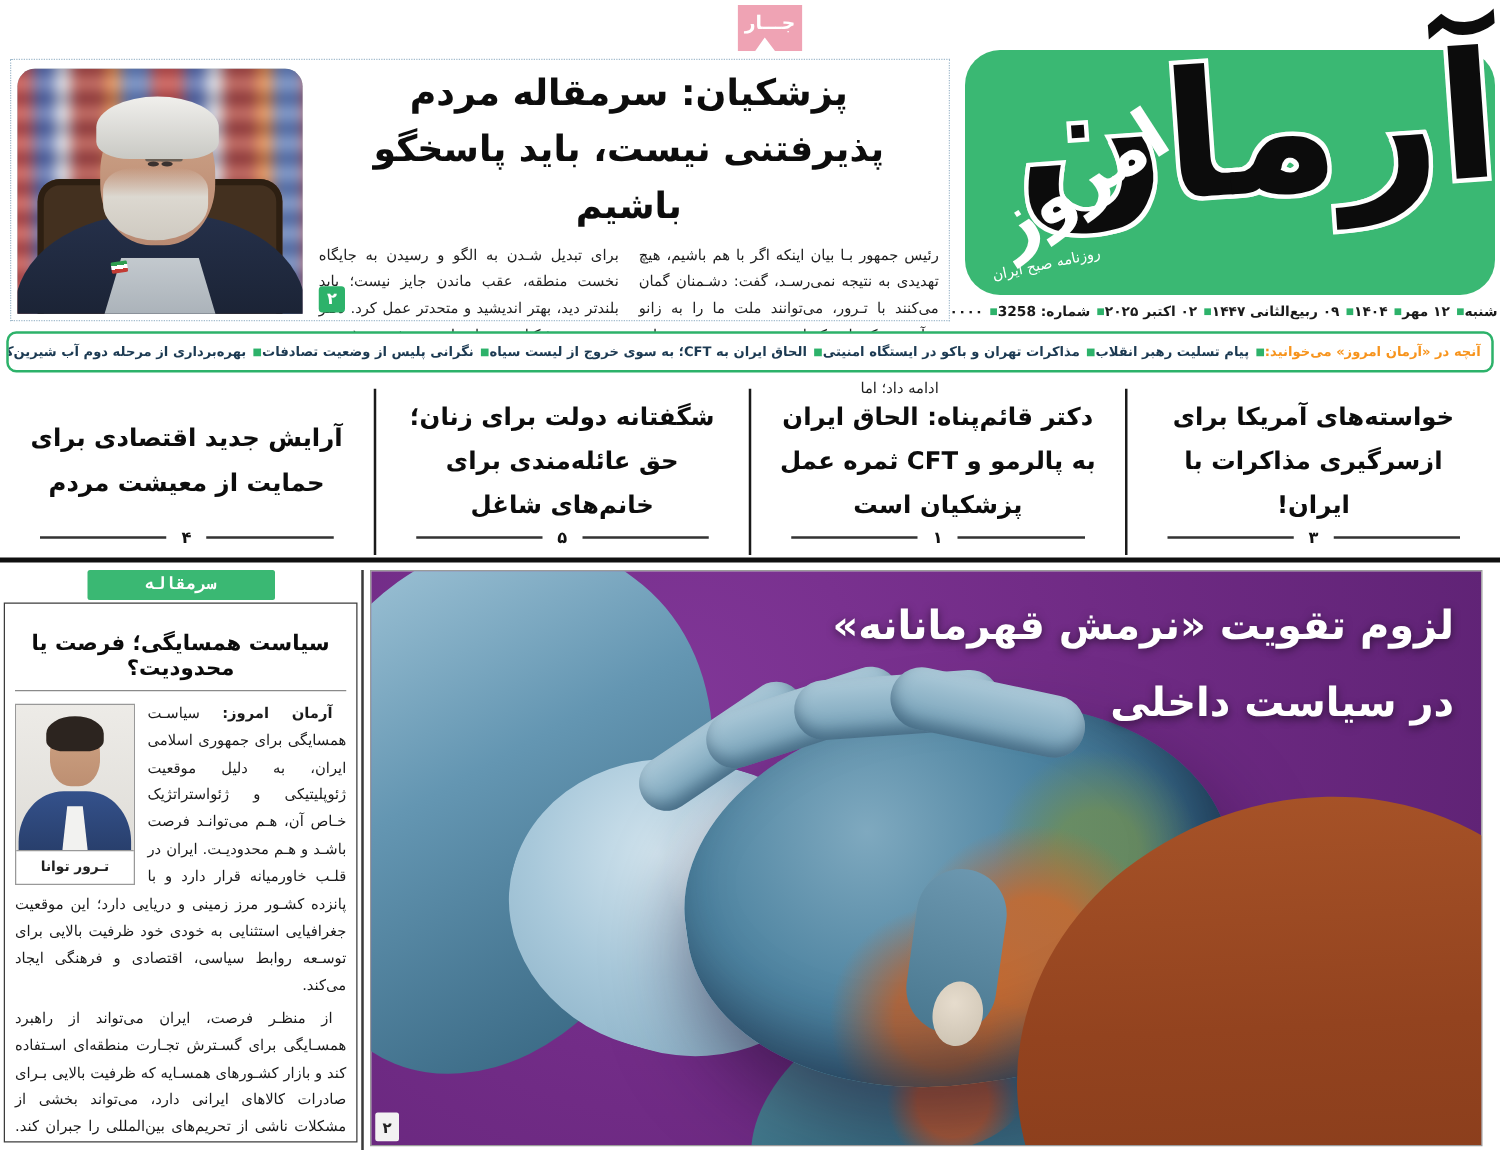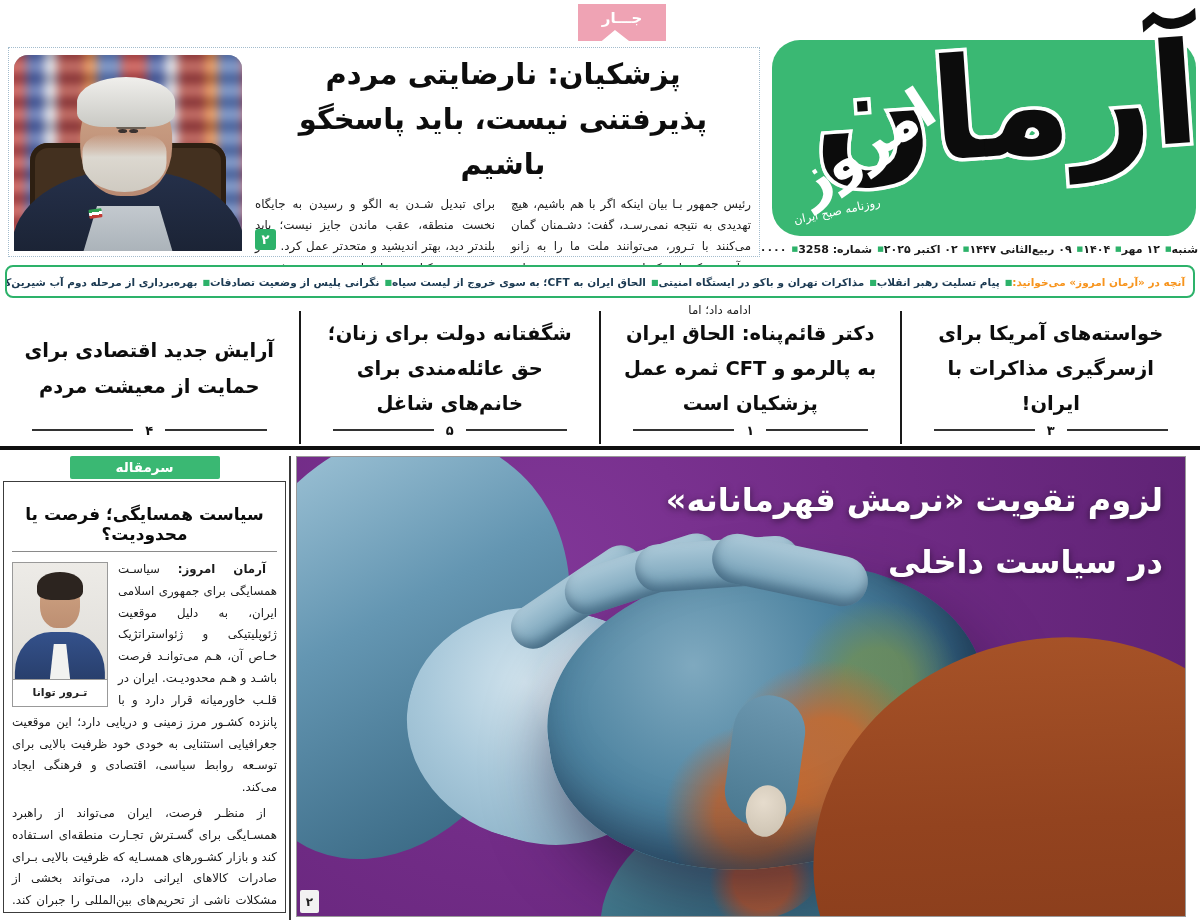--- a/index.html
+++ b/index.html
@@ -1,21 +1,21 @@
 <!DOCTYPE html>
 <html lang="fa" dir="rtl"><head>
 <meta charset="utf-8">
 <style>
   * { margin:0; padding:0; box-sizing:border-box; }
   html,body { background:#fff; }
   body { font-family:"DejaVu Sans", sans-serif; }
   .page { position:relative; width:1200px; height:920px; background:#fff; overflow:hidden; direction:rtl; }
 
   
-  .jaaar { position:absolute; left:578px; top:4px; width:88px; height:37px; background:#efa3b4;
+  .jaaar { position:absolute; left:590px; top:4px; width:52px; height:37px; background:#efa3b4;
     clip-path:polygon(0 0,100% 0,100% 100%,58% 100%,42% 70%,27% 100%,0 100%);
     color:#fff; font-weight:bold; font-size:15px; text-align:center; line-height:28px; }
 
   
   .mast-green { position:absolute; left:772px; top:40px; width:424px; height:196px; background:#3ab873; border-radius:28px; }
   .logo-main { position:absolute; left:810px; top:-6px; width:390px; text-align:center; font-size:140px; line-height:225px;
     font-weight:bold; color:#0c0c0c; transform:rotate(-4deg);
     -webkit-text-stroke:7px #fff; paint-order:stroke fill;
     text-shadow:0 0 2px #fff, 3px 3px 0 #fff, -3px 3px 0 #fff, 3px -3px 0 #fff, -3px -3px 0 #fff; }
   .logo-sub { position:absolute; left:786px; top:112px; font-size:56px; font-weight:bold; color:#fff; transform:rotate(-33deg); }
@@ -76,21 +76,21 @@
   .t-divider { display:flex; align-items:center; gap:12px; padding:0 32px; height:16px; }
   .t-divider .line { flex:1; height:1.5px; background:#333; }
   .t-num { font-size:13px; font-weight:bold; color:#111; }
 
   .thick-rule { position:absolute; left:0; top:446px; width:1200px; height:4px; background:#101010; }
 
   
   .editorial { position:absolute; left:0; top:456px; width:289px; height:464px; border-left:none; border-right:none; }
   .ed-divider { position:absolute; left:289px; top:456px; width:1.5px; height:464px; background:#3a3a3a; }
   .ed-label { width:150px; margin:0 auto; background:#3ab873; color:#fff; font-size:13.5px; font-weight:bold;
-    text-align:center; padding:3px 0 4px; border-radius:2px; }
+    text-align:center; padding:3px 0 4px; border-radius:2px;font-family:Liberation Mono, monospace; }
   .ed-box { border:1.5px solid #3c3c3c; margin:2px 3px 0; height:432px; padding:22px 8px; overflow:hidden; background:#fff; }
   .ed-headline { font-size:17px; font-weight:bold; text-align:center; color:#0b0b0b; letter-spacing:-0.3px;
     padding-bottom:7px; border-bottom:1px solid #8a8a8a; margin-bottom:7px; }
   .ed-content { font-size:11.8px; line-height:1.85; text-align:justify; color:#1b1b1b; }
   .author { float:left; width:96px; margin:3px 10px 4px 0; border:1px solid #999; background:#fff; }
   .au-art { position:relative; height:116px; overflow:hidden; background:linear-gradient(180deg,#edebe7,#dfddd8); }
   .au-hair { position:absolute; left:50%; top:9px; transform:translateX(-50%); width:46px; height:28px;
     background:#2c241f; border-radius:50% 50% 30% 30%; }
   .au-head { position:absolute; left:50%; top:15px; transform:translateX(-50%); width:40px; height:50px;
     background:linear-gradient(180deg,#cfa383,#bd8f72); border-radius:46% 46% 42% 42%; }
@@ -177,21 +177,21 @@
         <div class="pz-brow r"></div>
         <div class="pz-eye l"></div>
         <div class="pz-eye r"></div>
         <div class="pz-beard"></div>
       </div>
       <div class="pz-hair"></div>
       <div class="pz-flag"></div>
     </div>
     <div class="lead-content">
       <div class="lead-headline">
-        <div>پزشکیان: نارضایتی مردم</div>
+        <div>پزشکیان: سرمقاله مردم</div>
         <div>پذیرفتنی نیست، باید پاسخگو باشیم</div>
       </div>
       <div class="lead-body">
         <div class="col">رئیس جمهور بـا بیان اینکه اگر با هم باشیم، هیچ تهدیدی به نتیجه نمی‌رسـد، گفت: دشـمنان گمان می‌کنند با تـرور، می‌توانند ملت ما را به زانو درآورند و کسـانی که از تحریم می‌ترسـند نیز باور ندارند که با اتکا به خدا و مردم می‌تـوان مسیر را ادامه داد؛ اما</div>
         <div class="col">برای تبدیل شـدن به الگو و رسیدن به جایگاه نخست منطقه، عقب ماندن جایز نیست؛ باید بلندتر دید، بهتر اندیشید و متحدتر عمل کرد. دکتر مسـعود پزشکیان بعـد از ظهـر پنجشـنبه ۱۰ مهـر ۱۴۰۴، در ادامه برنامه‌های سفر به هرمزگان...</div>
       </div>
       <div class="badge-green">۲</div>
     </div>
   </div>
 

